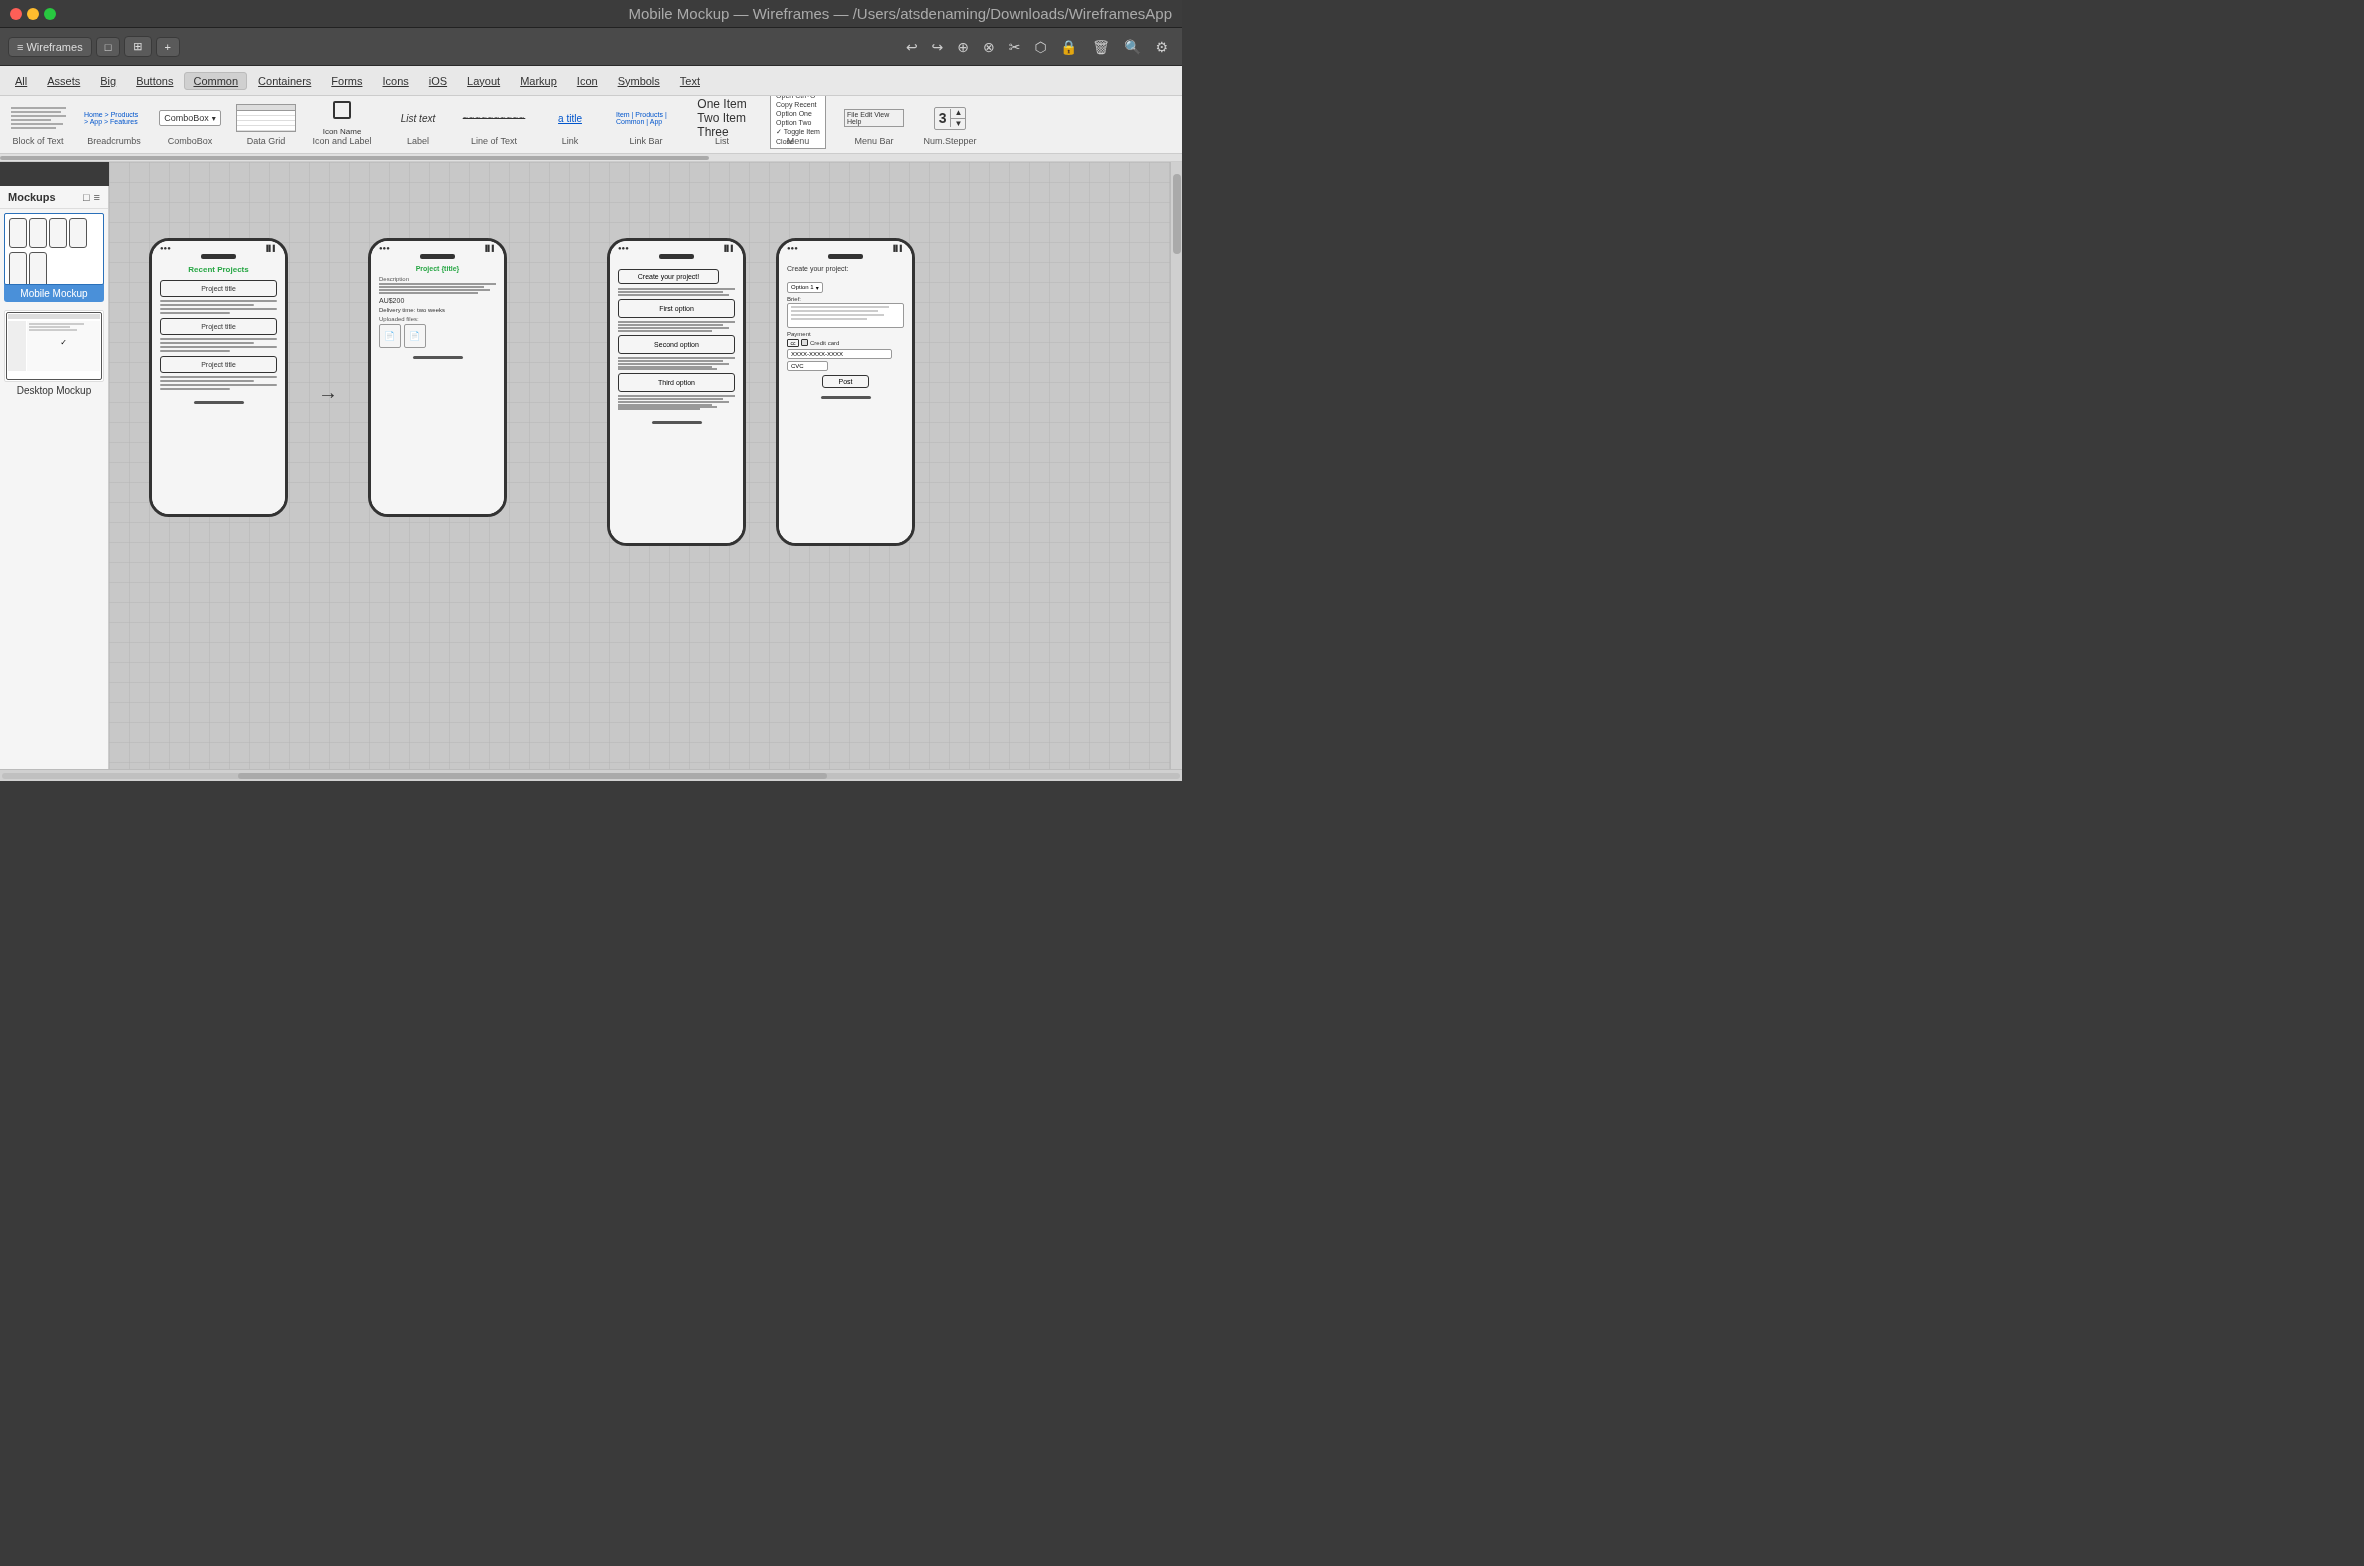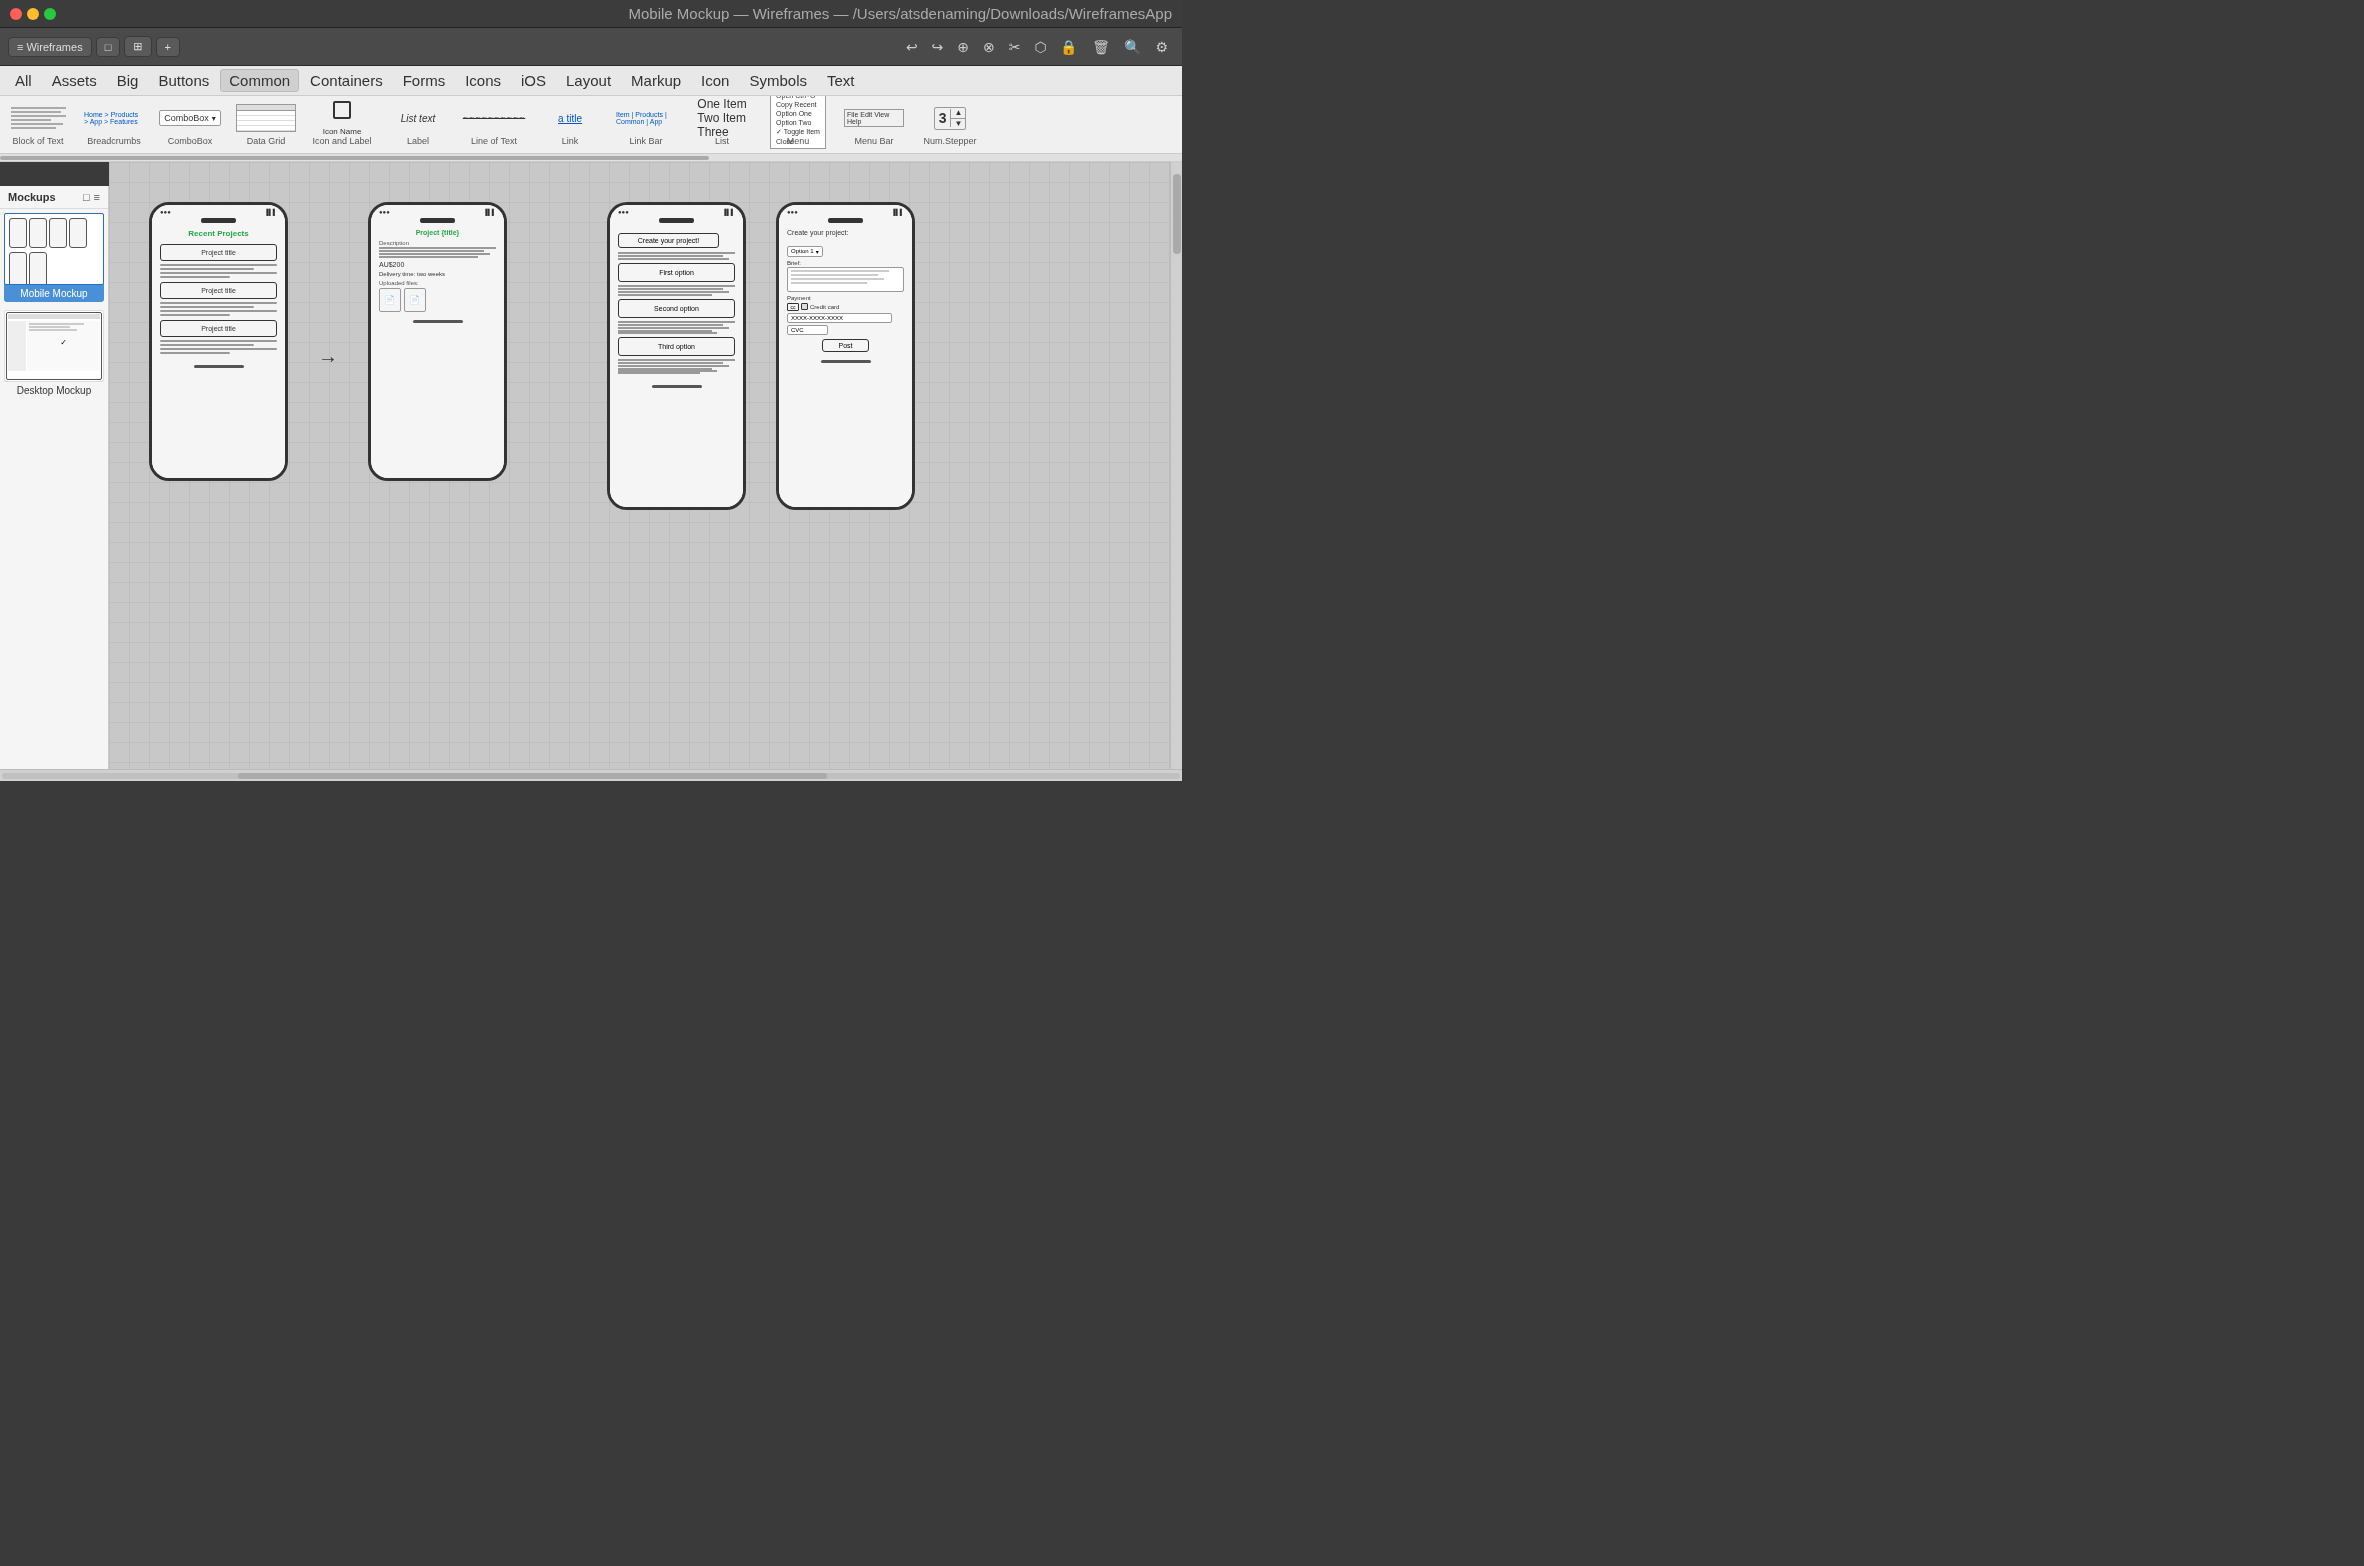--- a/index.html
+++ b/index.html
@@ -63,25 +63,26 @@
       align-items: center;
       padding: 0 6px;
       gap: 2px;
       border-bottom: 1px solid #ccc;
       overflow-x: auto;
     }
     .filter-btn {
       background: transparent;
       border: 1px solid transparent;
       border-radius: 3px;
-      font-size: 15px;
+      font-size: 11px;
       padding: 2px 8px;
       cursor: pointer;
       color: #333;
       white-space: nowrap;
+      text-decoration: underline;
     }
     .filter-btn.active { background: #d0d0d0; border-color: #bbb; }
 
     
     .component-strip {
       background: #f0f0f0;
       height: 58px;
       display: flex;
       align-items: center;
       padding: 0 8px;
@@ -220,20 +221,21 @@
         linear-gradient(90deg, rgba(180,180,180,0.5) 1px, transparent 1px);
       background-size: 20px 20px;
       overflow: auto;
       position: relative;
     }
     .canvas-content {
       position: relative;
       width: 896px;
       height: 697px;
       padding: 20px;
+      margin-top: 36px;
     }
 
     
     .scrollbar-v {
       width: 12px;
       background: #d0d0d0;
       border-left: 1px solid #bbb;
       display: flex;
       flex-direction: column;
       align-items: center;

